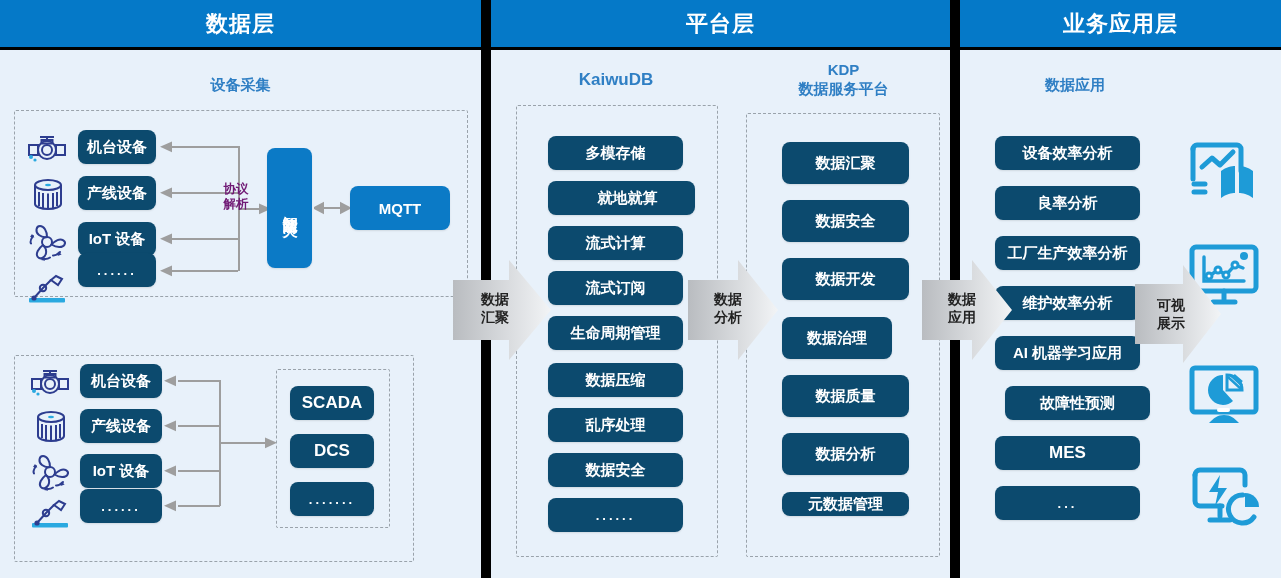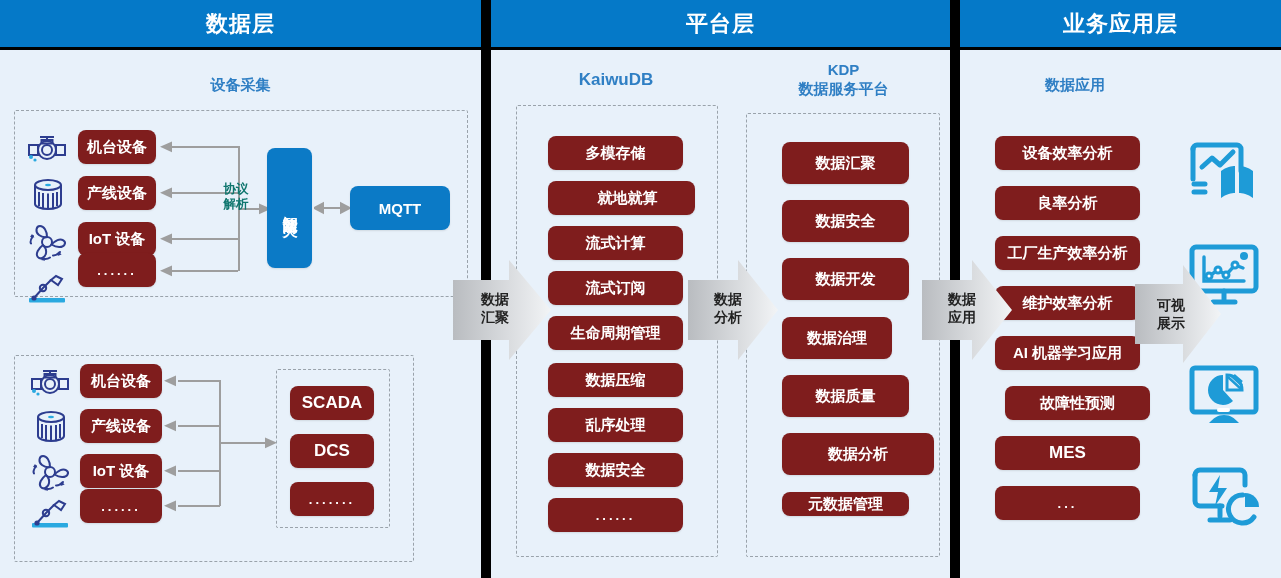--- a/index.html
+++ b/index.html
@@ -38,37 +38,37 @@
     text-align:center;line-height:19px;white-space:nowrap;
   }
 
   
   .dashed{
     position:absolute;border:1.6px dashed #9aa3ab;border-radius:2px;
   }
 
   
   .pill{
-    position:absolute;background:#7f1d1d;border-radius:8px;
+    position:absolute;background:#0c4a6e;border-radius:8px;
     display:flex;align-items:center;justify-content:center;
     color:#fff;font-weight:bold;font-size:15px;
     box-shadow:0 1px 2px rgba(0,0,0,.10);
     text-align:center;white-space:nowrap;
   }
   .pill.dark{background:#0b7ac6;}
   .pill.vertical{
     writing-mode:vertical-rl;text-orientation:upright;
     letter-spacing:2px;font-size:15px;
   }
   .pill.dots{font-size:13px;letter-spacing:3px;}
 
   
   .conn{position:absolute;background:#9e9e9e;}
   .lbl-small{
-    position:absolute;color:#0f766e;font-size:12.5px;font-weight:bold;
+    position:absolute;color:#701a75;font-size:12.5px;font-weight:bold;
     line-height:15px;text-align:center;white-space:nowrap;
   }
 
   
   .chevron{position:absolute;}
   .chev-label{
     position:absolute;color:#222;font-size:14px;font-weight:bold;
     line-height:18px;text-align:center;white-space:nowrap;z-index:6;
   }
 
@@ -287,21 +287,21 @@
       <span>KDP</span><br>
       <span>数据服务平台</span>
     </div>
     <div class="dashed" style="left:255px;top:113px;width:192px;height:442px;"></div>
 
     <div class="pill" style="left:291px;top:142px;width:127px;height:42px;">数据汇聚</div>
     <div class="pill" style="left:291px;top:200px;width:127px;height:42px;">数据安全</div>
     <div class="pill" style="left:291px;top:258px;width:127px;height:42px;">数据开发</div>
     <div class="pill" style="left:291px;top:317px;width:110px;height:42px;">数据治理</div>
     <div class="pill" style="left:291px;top:375px;width:127px;height:42px;">数据质量</div>
-    <div class="pill" style="left:291px;top:433px;width:152px;height:42px;">数据分析</div>
+    <div class="pill" style="left:291px;top:433px;width:127px;height:42px;">数据分析</div>
     <div class="pill" style="left:291px;top:492px;width:127px;height:24px;">元数据管理</div>
   </div>
 
   <div class="panel panel-app">
     <div class="panel-header">
       <span>业务应用层</span>
     </div>
     <div class="hdr-rule"></div>
 
     <div class="section-cap" style="left:20px;top:75px;width:190px;">数据应用</div>

